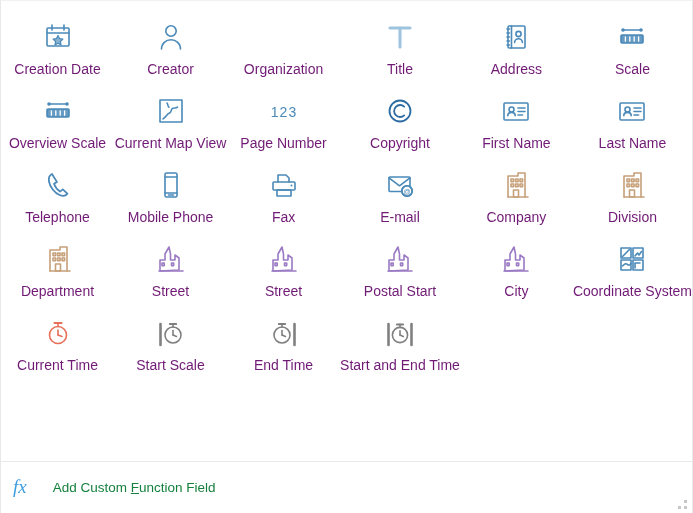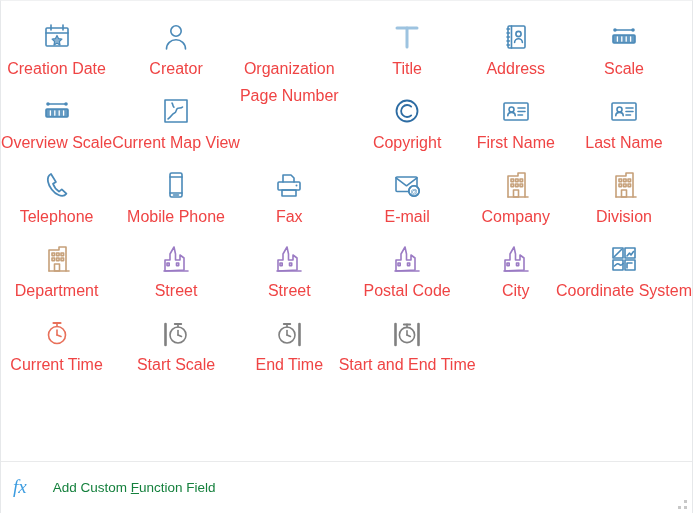--- a/index.html
+++ b/index.html
@@ -58,23 +58,23 @@
     height: 44px;
     width: 44px;
     display: flex;
     align-items: center;
     justify-content: center;
     margin-bottom: 3px;
   }
   .tile .glyph svg { display: block; }
 
   .tile .caption {
-    font-size: 16px;
+    font-size: 14px;
     line-height: 14px;
-    color: #ef4444;
+    color: #701a75;
     text-align: center;
     white-space: nowrap;
   }
 
   .footer {
     flex: 0 0 auto;
     height: 52px;
     border-top: 1px solid #e9eaeb;
     display: flex;
     align-items: center;
@@ -208,20 +208,25 @@
           <div class="glyph">
             <svg width="34" height="34" viewBox="0 0 34 34" fill="none" stroke="#4a89b8" stroke-width="1.6" stroke-linecap="round" stroke-linejoin="round">
               <rect x="6" y="6" width="22" height="22"></rect>
               <path d="M9 25c3-1.5 3.8-5 6.5-6 2.2-.8 1.2-3.4 3-4.6 1.7-1.1 3.4.4 5-1.4"></path>
               <path d="M13 9c1.3 1.6.4 3.3 2 4.2"></path>
             </svg>
           </div>
           <div class="caption">Current Map View</div>
         </div>
         <div class="tile">
+          <div class="glyph">
+            <svg width="34" height="34" viewBox="0 0 34 34" fill="none" stroke="#4a89b8" stroke-width="1.6" stroke-linecap="round" stroke-linejoin="round">
+              <text x="17" y="23" font-family="Liberation Sans, sans-serif" font-size="14" fill="#4a89b8" stroke="none" text-anchor="middle" letter-spacing="1">123</text>
+            </svg>
+          </div>
           <div class="caption">Page Number</div>
         </div>
         <div class="tile">
           <div class="glyph">
             <svg width="34" height="34" viewBox="0 0 34 34" fill="none" stroke="#2d6ca3" stroke-width="1.6" stroke-linecap="round" stroke-linejoin="round">
               <circle cx="17" cy="17" r="10.5" stroke-width="1.8"></circle>
               <path d="M21.2 12.6a6 6 0 100 8.8" stroke-width="1.8"></path>
             </svg>
           </div>
           <div class="caption">Copyright</div>
@@ -366,21 +371,21 @@
         </div>
         <div class="tile">
           <div class="glyph">
             <svg width="34" height="34" viewBox="0 0 34 34" fill="none" stroke="#9b7bc4" stroke-width="1.6" stroke-linecap="round" stroke-linejoin="round">
               <path d="M6 29V18h5V12l4-7 1.5 7v6h4.5v-5l4 3v12z"></path>
               <line x1="5" y1="29" x2="29" y2="29"></line>
               <rect x="8" y="21" width="2.2" height="2.6"></rect>
               <rect x="17.5" y="21" width="2.2" height="2.6"></rect>
             </svg>
           </div>
-          <div class="caption">Postal Code</div>
+          <div class="caption">Postal Start</div>
         </div>
         <div class="tile">
           <div class="glyph">
             <svg width="34" height="34" viewBox="0 0 34 34" fill="none" stroke="#9b7bc4" stroke-width="1.6" stroke-linecap="round" stroke-linejoin="round">
               <path d="M6 29V18h5V12l4-7 1.5 7v6h4.5v-5l4 3v12z"></path>
               <line x1="5" y1="29" x2="29" y2="29"></line>
               <rect x="8" y="21" width="2.2" height="2.6"></rect>
               <rect x="17.5" y="21" width="2.2" height="2.6"></rect>
             </svg>
           </div>

